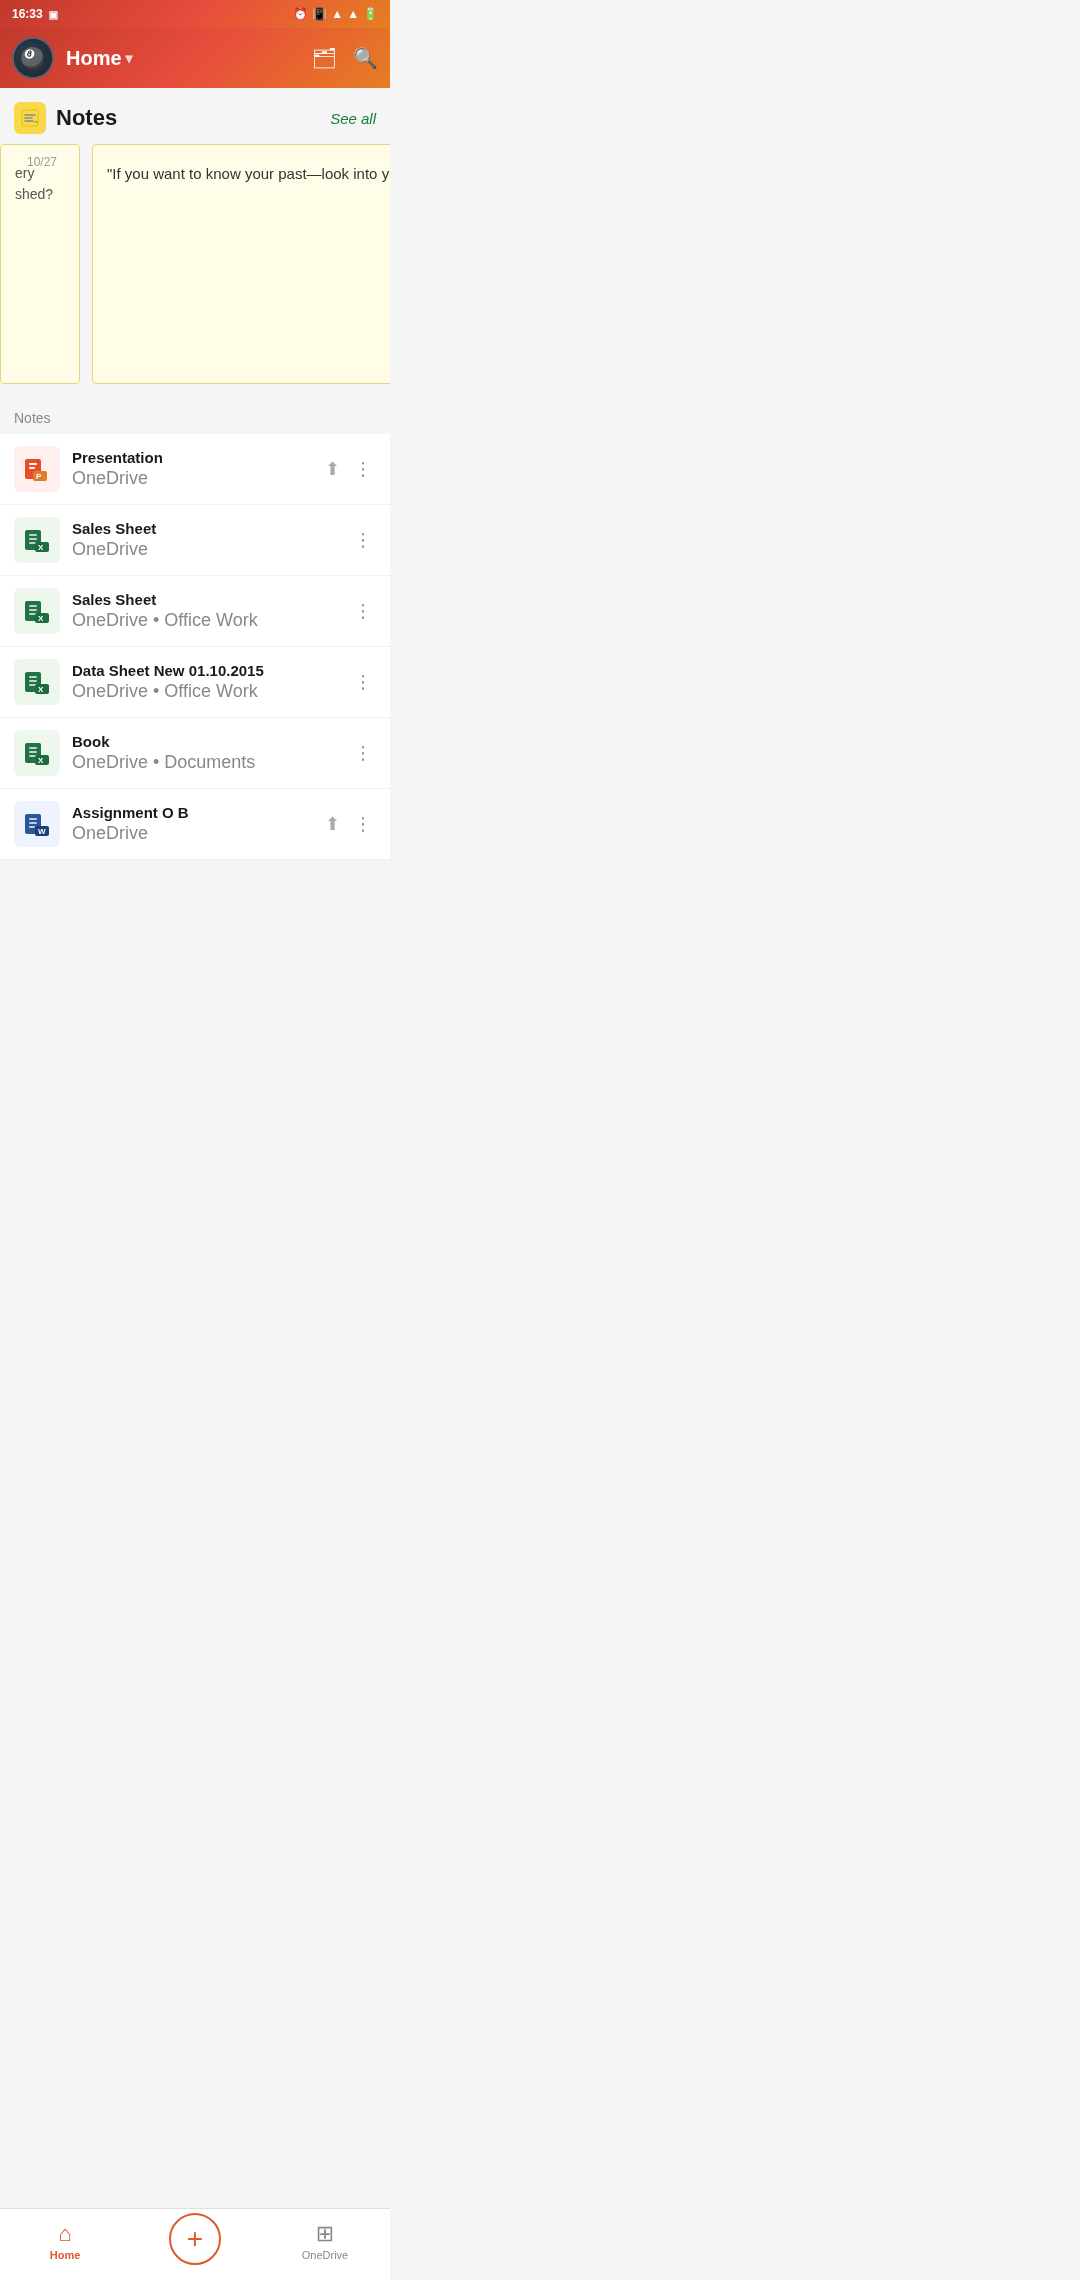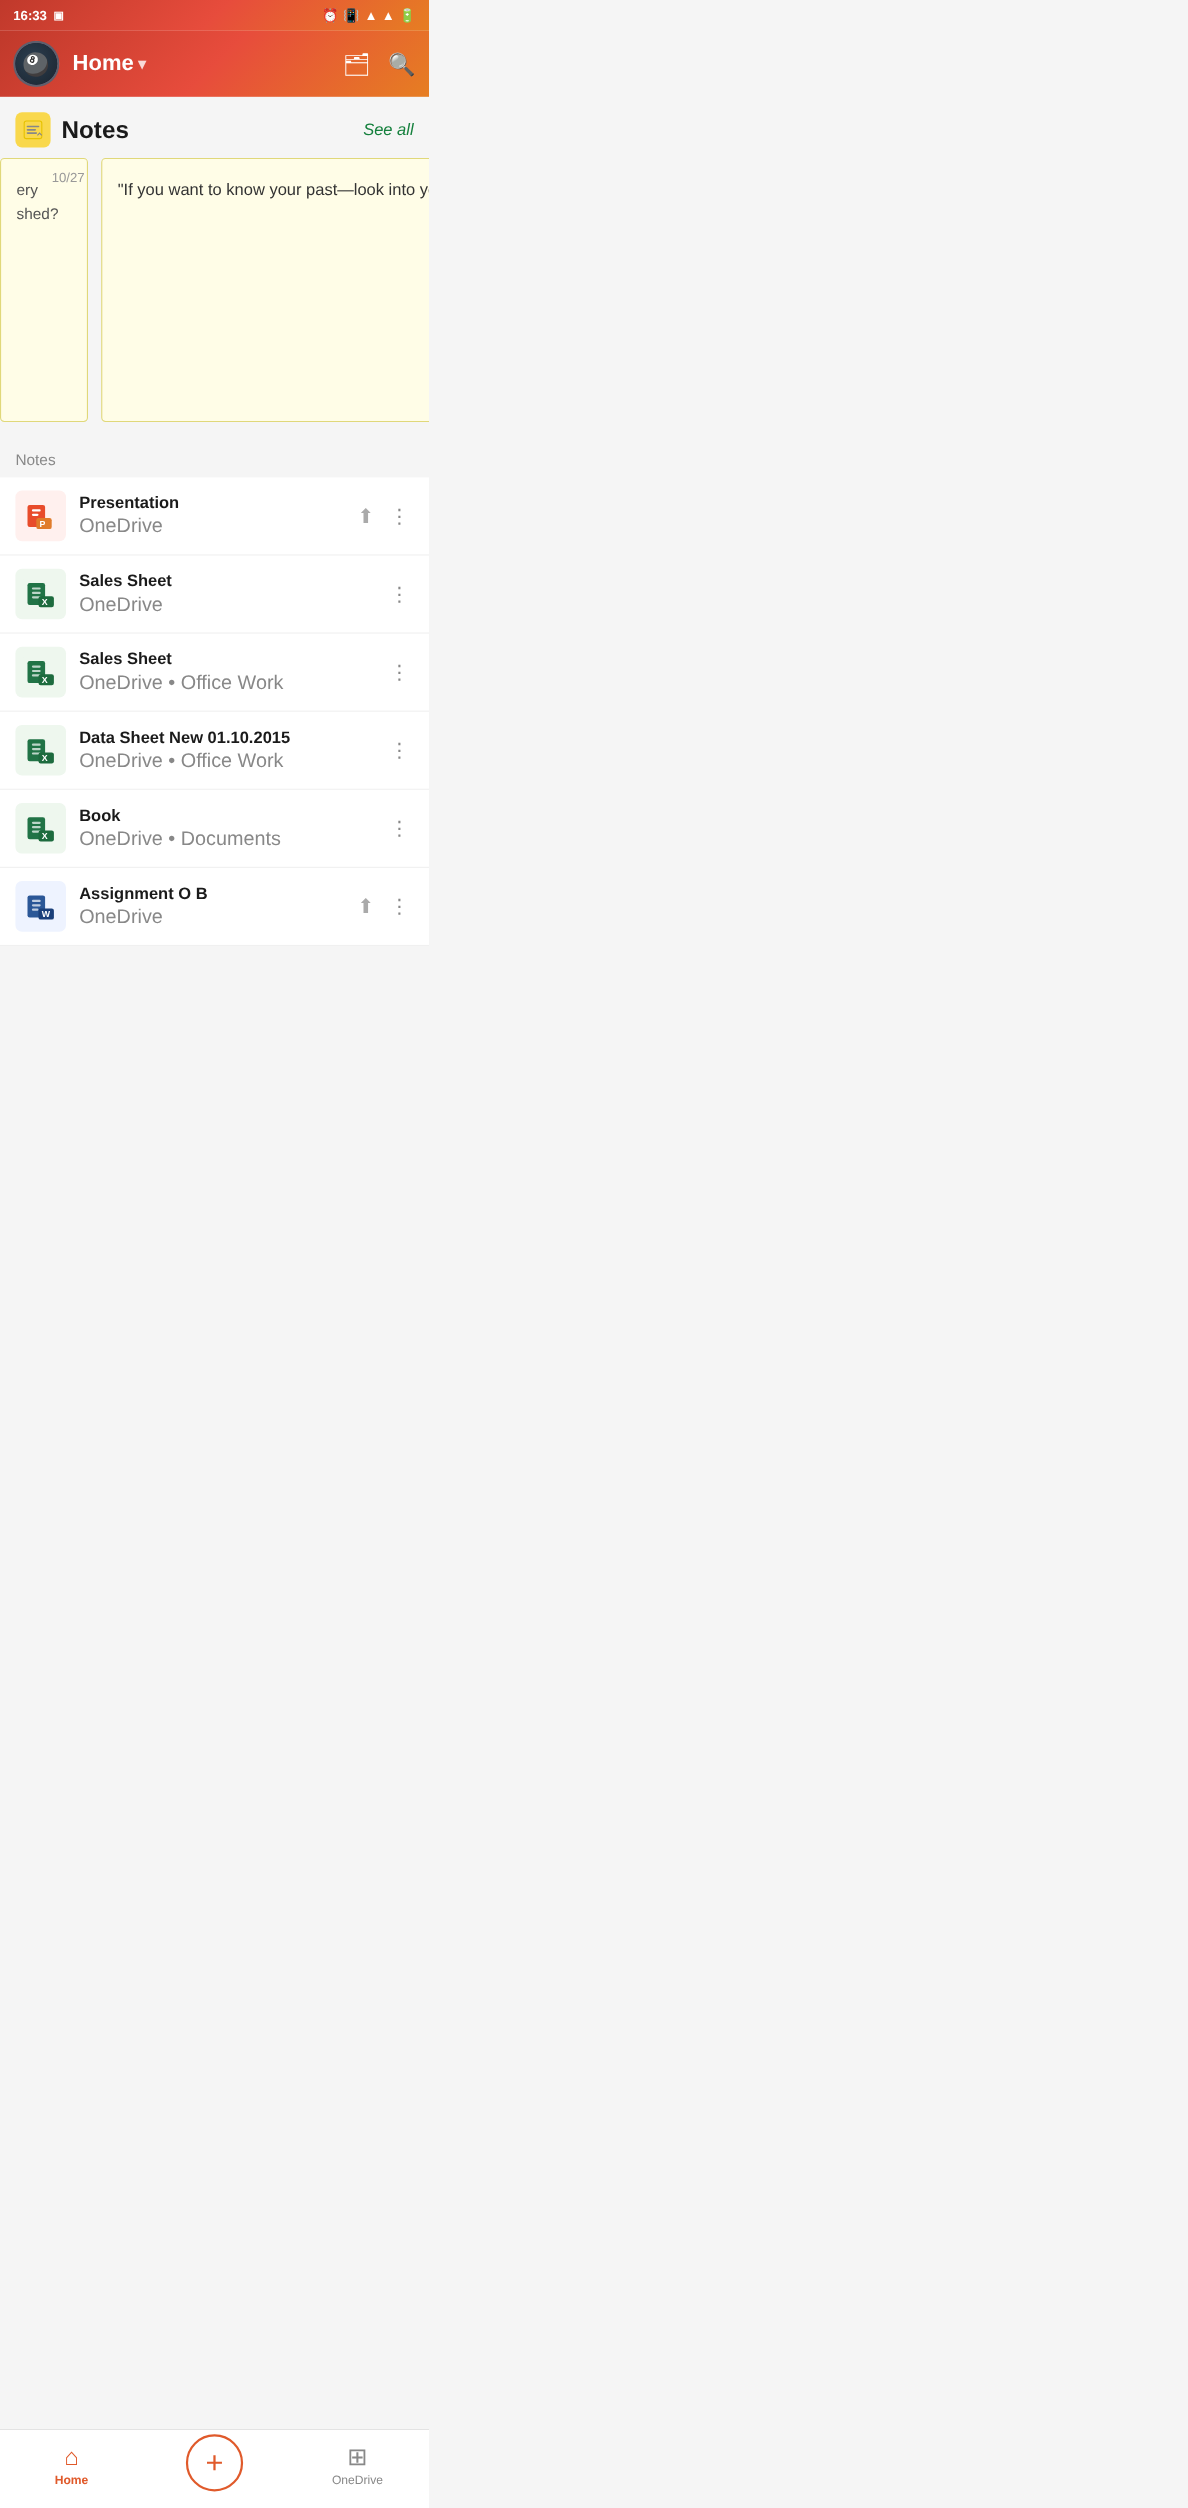--- a/index.html
+++ b/index.html
@@ -129,21 +129,21 @@
       margin-left: 12px;
       border-radius: 4px;
       padding: 14px;
       position: relative;
       flex-shrink: 0;
     }
     .note-card:first-child { margin-left: 8px; }
     .note-date {
       position: absolute;
       top: 10px;
-      right: 2px;
+      right: 22px;
       font-size: 12px;
       color: #999;
     }
     .note-text {
       font-size: 15px;
       color: #333;
       line-height: 1.5;
       margin-top: 4px;
     }
 

